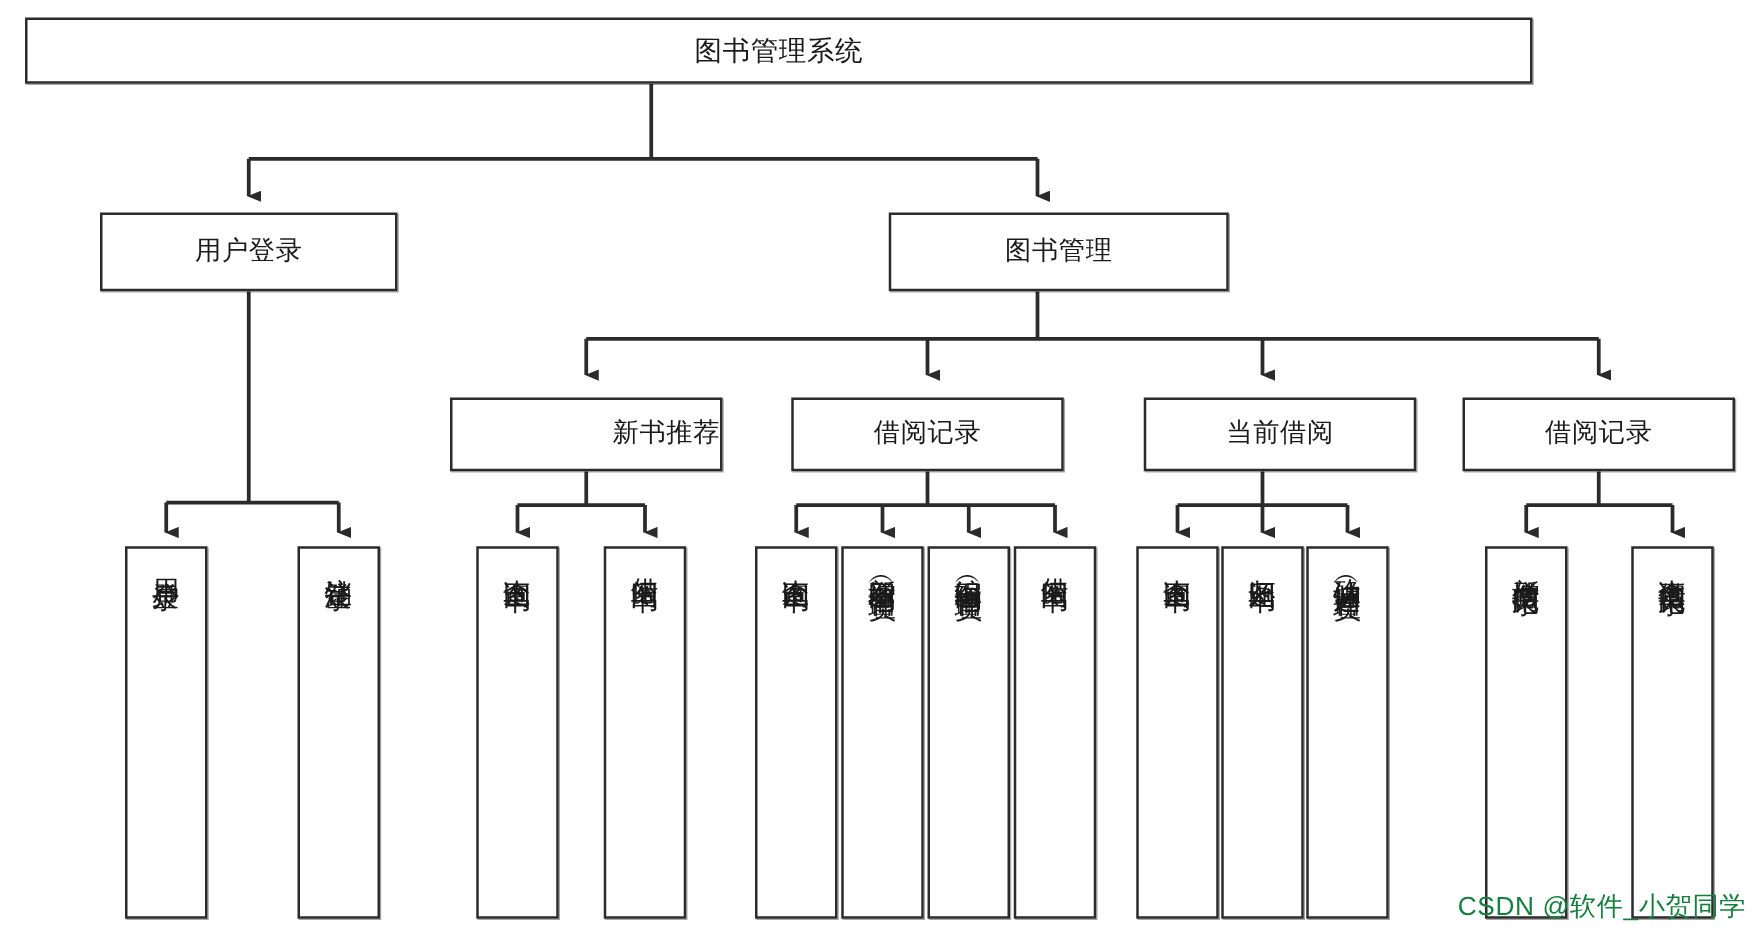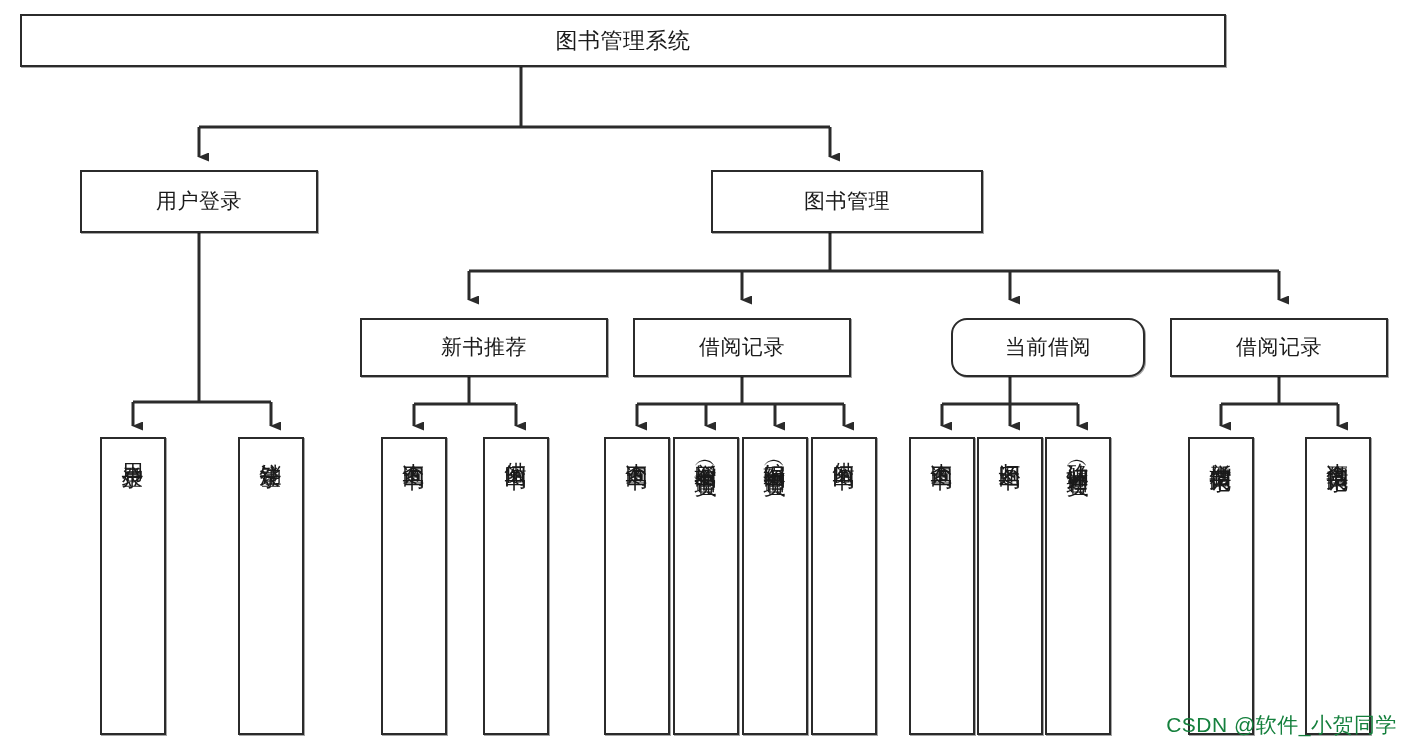--- a/index.html
+++ b/index.html
@@ -140,27 +140,27 @@
     <span class="node-label">图书管理系统</span>
   </div>
 
   <div class="node horiz" style="left:80px; top:170px; width:238px; height:63px;">
     <span class="node-label">用户登录</span>
   </div>
   <div class="node horiz" style="left:711px; top:170px; width:272px; height:63px;">
     <span class="node-label">图书管理</span>
   </div>
 
-  <div class="node horiz" style="left:360px; top:318px; width:248px; height:59px;">
+  <div class="node horiz" style="left:360px; top:318px; width:218px; height:59px;justify-content:flex-end;">
     <span class="node-label">新书推荐</span>
   </div>
   <div class="node horiz" style="left:633px; top:318px; width:218px; height:59px;">
     <span class="node-label">借阅记录</span>
   </div>
-  <div class="node horiz" style="left:951px; top:318px; width:194px; height:59px;border-radius:16px;">
+  <div class="node horiz" style="left:915px; top:318px; width:218px; height:59px;">
     <span class="node-label">当前借阅</span>
   </div>
   <div class="node horiz" style="left:1170px; top:318px; width:218px; height:59px;">
     <span class="node-label">借阅记录</span>
   </div>
 
   <div class="node vert" style="left:100px; top:437px; width:66px; height:298px;">
     <span class="node-label">用户登录</span>
   </div>
   <div class="node vert" style="left:238px; top:437px; width:66px; height:298px;">

